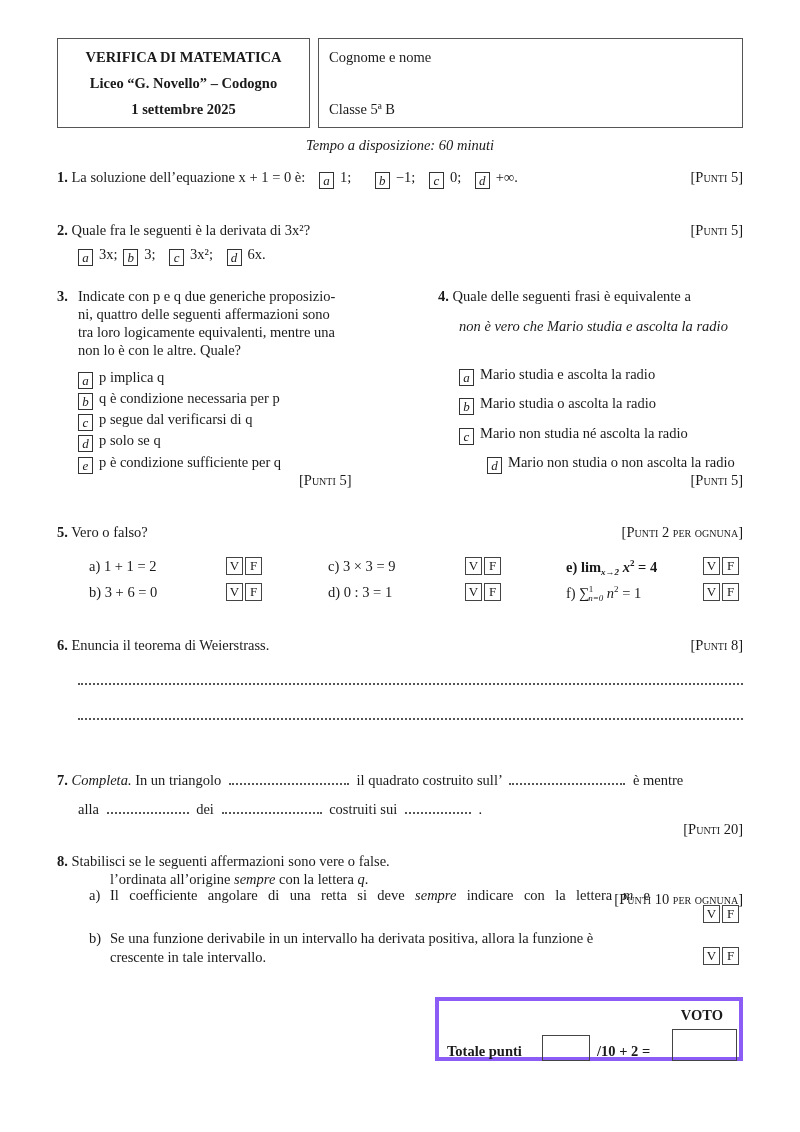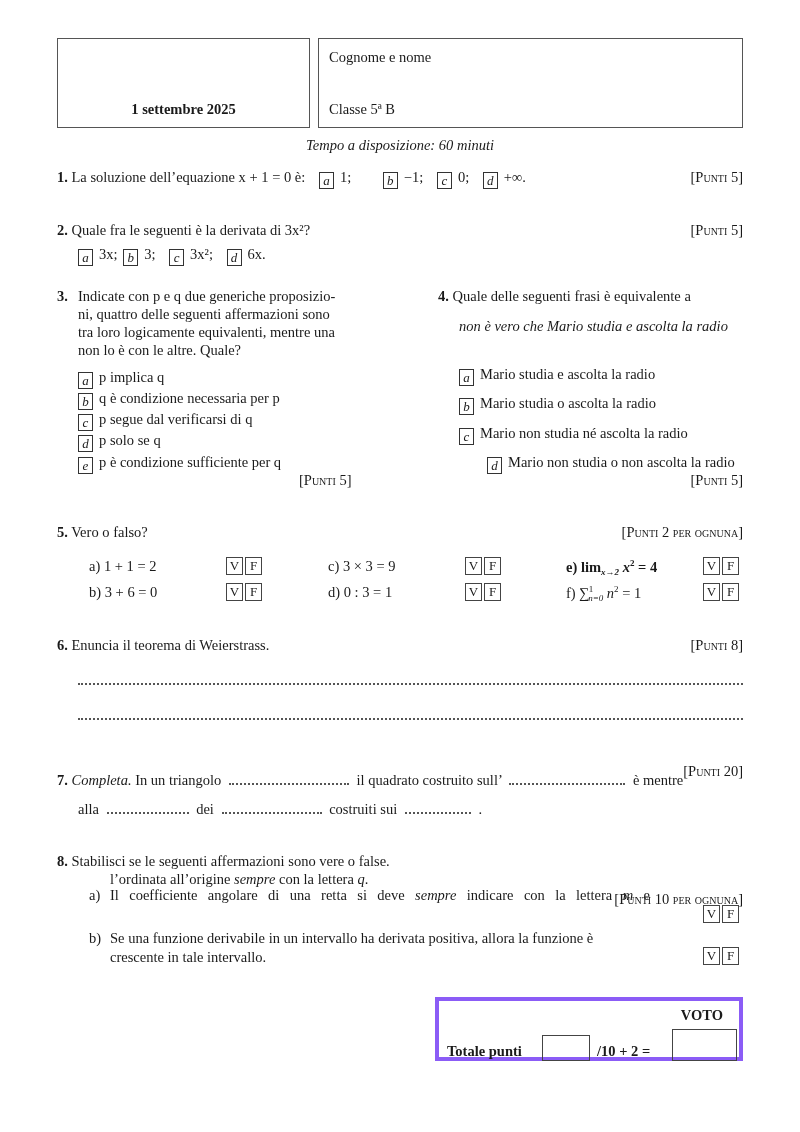--- a/index.html
+++ b/index.html
@@ -50,34 +50,36 @@
     border: 4px solid #8b5cf6;
   }
   .blank-box { position: absolute; border: 1px solid #444; }
   sup { font-size: 9px; vertical-align: 6px; }
   sub { font-size: 9px; vertical-align: -3px; }
 </style>
 </head>
 <body>
 
 <div class="box-header header-left">
+  <div style="top:10px;">VERIFICA DI MATEMATICA</div>
+  <div style="top:36px;">Liceo “G. Novello” – Codogno</div>
   <div style="top:62px;">1 settembre 2025</div>
 </div>
 <div class="box-header header-right">
   <div style="top:10px;">Cognome e nome</div>
   <div style="top:62px;">Classe 5ª B</div>
 </div>
 
 <div class="abs it" style="left:0; right:0; top:137px; text-align:center;">Tempo a disposizione: 60 minuti</div>
 
 <div class="abs" style="left:57px; top:169px; white-space:nowrap;">
   <span class="qnum">1.</span>
   <span>La soluzione dell’equazione x + 1 = 0 è:</span>
   <span style="margin-left:10px;"><span class="ltr-box">a</span><span>1;</span></span>
-  <span style="margin-left:20px;padding-left:8px;"><span class="ltr-box">b</span><span>−1;</span></span>
+  <span style="margin-left:12px;padding-left:8px;"><span class="ltr-box">b</span><span>−1;</span></span>
   <span style="margin-left:10px;"><span class="ltr-box">c</span><span>0;</span></span>
   <span style="margin-left:10px;"><span class="ltr-box">d</span><span>+∞.</span></span>
 </div>
 <div class="punti sc" style="top:169px;">[Punti 5]</div>
 
 <div class="abs" style="left:57px; top:222px;">
   <span class="qnum">2.</span>
   <span>Quale fra le seguenti è la derivata di 3x²?</span>
 </div>
 <div class="punti sc" style="top:222px;">[Punti 5]</div>
@@ -159,21 +161,21 @@
 </div>
 <div class="abs" style="left:78px; top:801px; white-space:nowrap;">
   <span>alla</span>
   <span style="display:inline-block; width:82px; border-bottom:2px dotted #555; margin:0 4px;"></span>
   <span>dei</span>
   <span style="display:inline-block; width:100px; border-bottom:2px dotted #555; margin:0 4px;"></span>
   <span>costruiti sui</span>
   <span style="display:inline-block; width:66px; border-bottom:2px dotted #555; margin:0 4px;"></span>
   <span>.</span>
 </div>
-<div class="punti sc" style="top:763px;">[Punti 20]</div>
+<div class="punti sc" style="top:821px;">[Punti 20]</div>
 
 <div class="abs" style="left:57px; top:853px;">
   <span class="qnum">8.</span>
   <span>Stabilisci se le seguenti affermazioni sono vere o false.</span>
 </div>
 <div class="punti sc" style="top:891px;">[Punti 10 per ognuna]</div>
 
 <div class="abs" style="left:89px; top:887px;">a)</div>
 <div class="abs" style="left:110px; top:887px; width:540px; text-align:justify; text-align-last:justify; white-space:nowrap;">Il coefficiente angolare di una retta si deve <i>sempre</i> indicare con la lettera <i>m</i> e</div>
 <div class="abs" style="left:110px; top:871px; white-space:nowrap;">l’ordinata all’origine <i>sempre</i> con la lettera <i>q</i>.</div>

